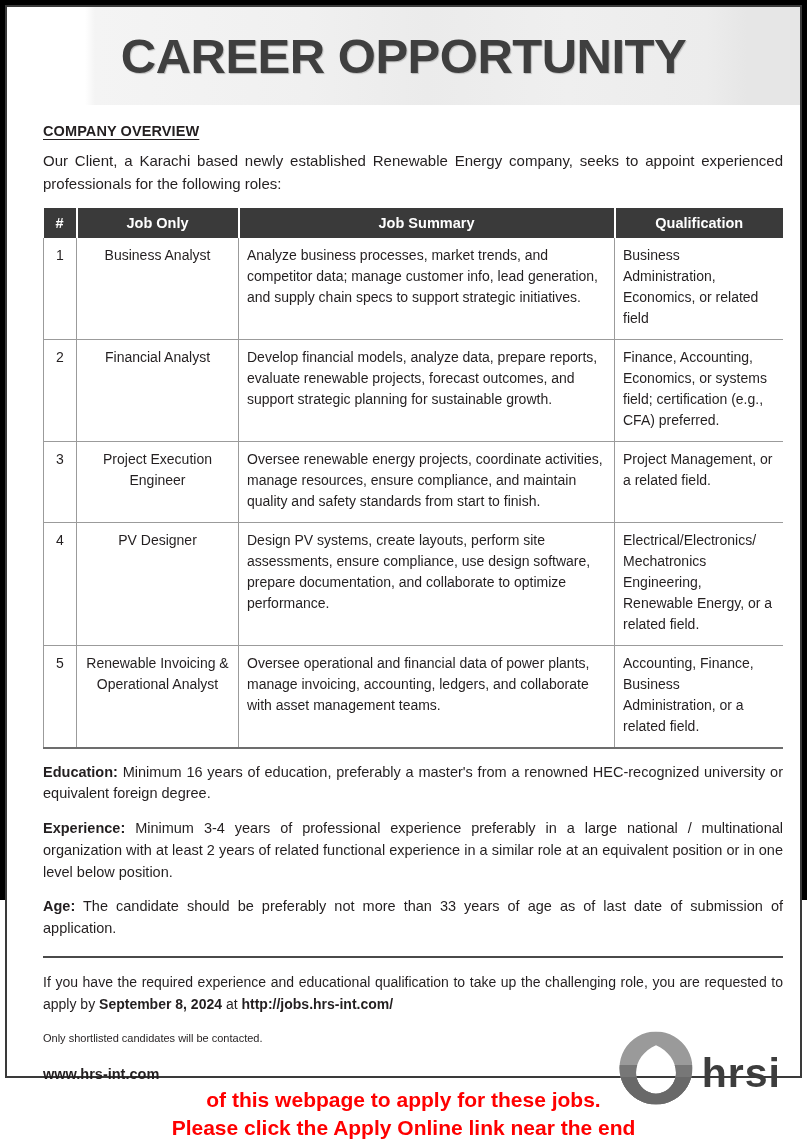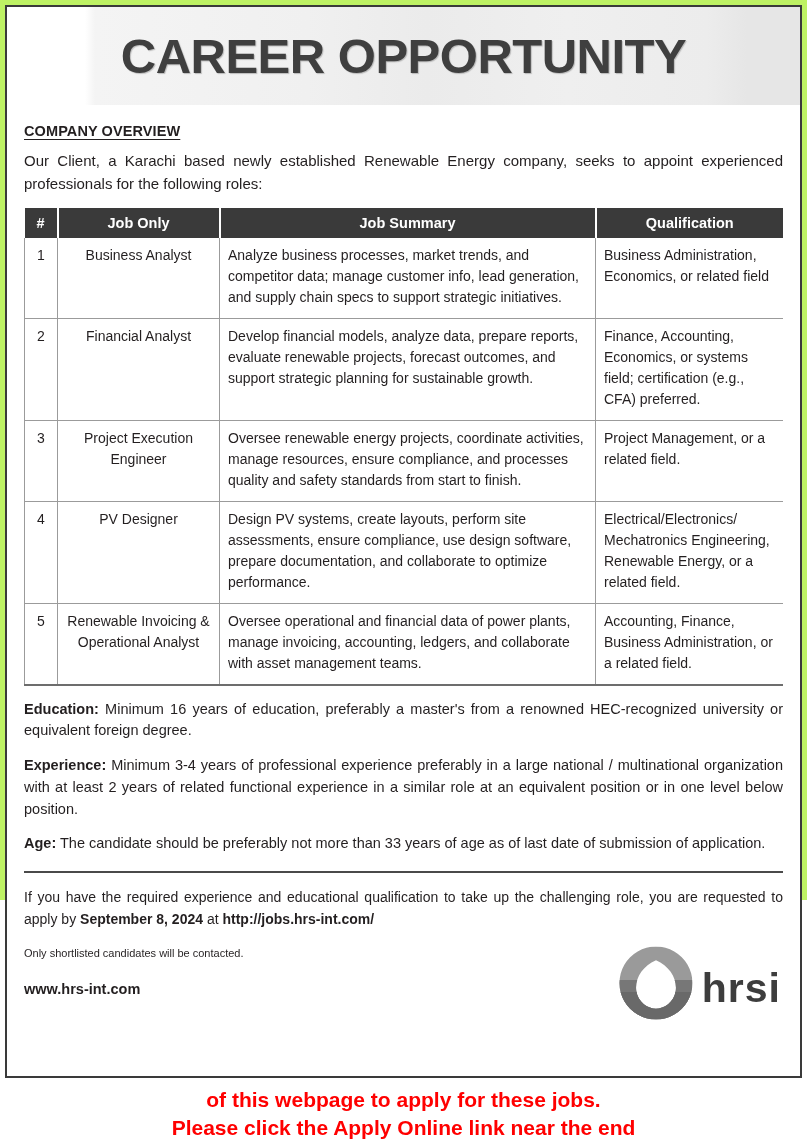--- a/index.html
+++ b/index.html
@@ -12,21 +12,21 @@
     height: 1146px;
     font-family: "Liberation Sans", sans-serif;
     color: #231f20;
     overflow: hidden;
   }
 
   .page {
     position: relative;
     width: 807px;
     height: 900px;
-    background: #bef264;
+    background: #000000;
   }
 
   
   .ad-box {
     position: absolute;
     left: 5px;
     top: 5px;
     width: 797px;
     height: 1073px;
     box-sizing: border-box;
@@ -54,20 +54,21 @@
     letter-spacing: -0.5px;
     color: #3f3f3f;
     text-shadow: 1px 1px 1px rgba(120,120,120,0.45);
     white-space: nowrap;
     font-family: "Liberation Sans", sans-serif;
   }
 
   
   .content {
     padding: 12px 17px 0 17px;
+    margin-left: 19px;
   }
 
   .section-heading {
     font-size: 14.5px;
     font-weight: bold;
     color: #231f20;
     text-decoration: underline;
     text-underline-offset: 3px;
     margin: 6px 0 11px 0;
     letter-spacing: 0.1px;
@@ -233,21 +234,21 @@
           </tr>
           <tr>
             <td class="col-num">2</td>
             <td class="col-title">Financial Analyst</td>
             <td class="col-sum">Develop financial models, analyze data, prepare reports, evaluate renewable projects, forecast outcomes, and support strategic planning for sustainable growth.</td>
             <td class="col-qual">Finance, Accounting, Economics, or systems field; certification (e.g., CFA) preferred.</td>
           </tr>
           <tr>
             <td class="col-num">3</td>
             <td class="col-title">Project Execution Engineer</td>
-            <td class="col-sum">Oversee renewable energy projects, coordinate activities, manage resources, ensure compliance, and processes quality and safety standards from start to finish.</td>
+            <td class="col-sum">Oversee renewable energy projects, coordinate activities, manage resources, ensure compliance, and maintain quality and safety standards from start to finish.</td>
             <td class="col-qual">Project Management, or a related field.</td>
           </tr>
           <tr>
             <td class="col-num">4</td>
             <td class="col-title">PV Designer</td>
             <td class="col-sum">Design PV systems, create layouts, perform site assessments, ensure compliance, use design software, prepare documentation, and collaborate to optimize performance.</td>
             <td class="col-qual">Electrical/Electronics/ Mechatronics Engineering, Renewable Energy, or a related field.</td>
           </tr>
           <tr>
             <td class="col-num">5</td>

